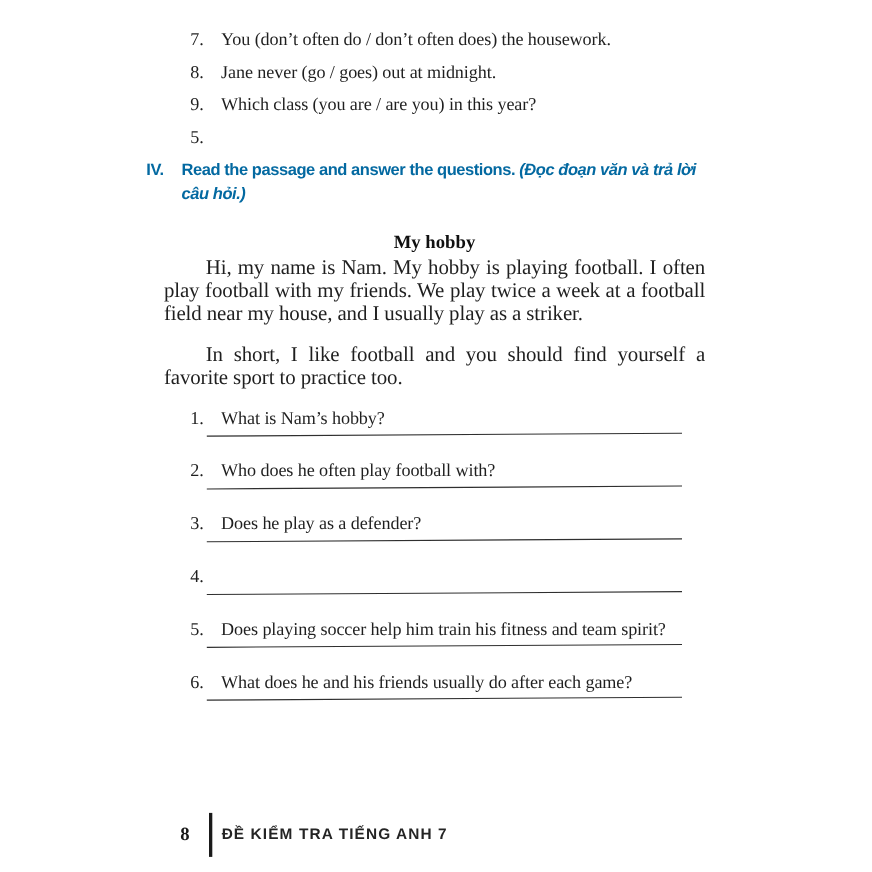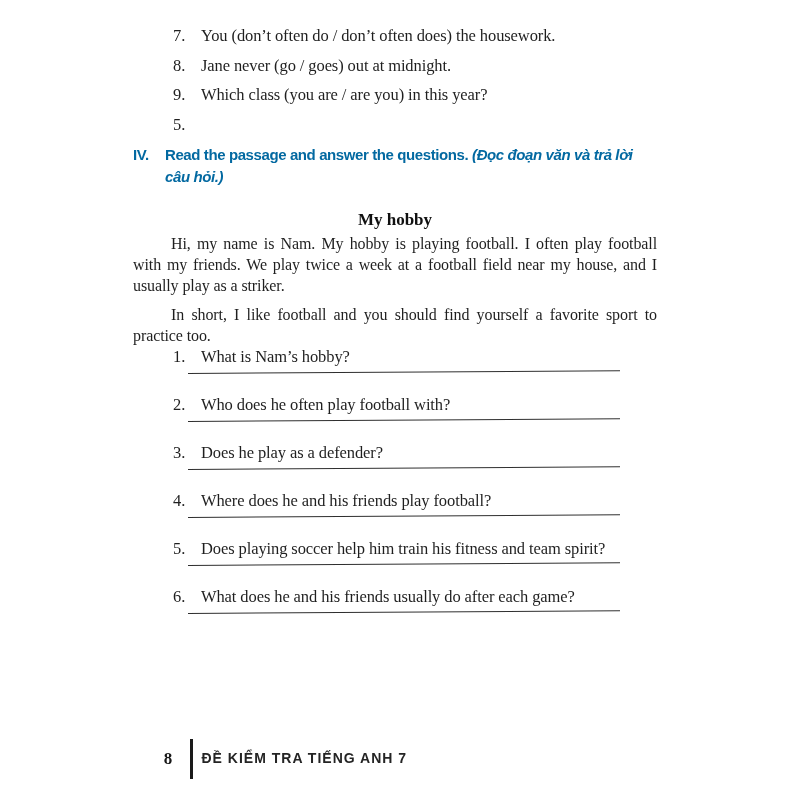--- a/index.html
+++ b/index.html
@@ -40,22 +40,22 @@
 
   
   .passage-title {
     margin-top:21px;
     text-align:center;
     font-weight:bold;
     font-size:17px; line-height:21px;
     color:#101010;
   }
   .para {
-    margin:0;
-    font-size:16px; line-height:21px;
+    margin:16px;
+    font-size:19px; line-height:21px;
     letter-spacing:-0.1px;
     text-align:justify;
     text-indent:38px;
   }
   .para.p1 { margin-top:3px; }
   .para.p2 { margin-top:5px; }
   .para.p3 { margin-top:8px; }
 
   
   .q-list { margin-top:1px; }
@@ -148,21 +148,20 @@
       <div>
         <div class="q-row">
           <span class="num">3.</span>
           <span>Does he play as a defender?</span>
         </div>
         <div class="answer-line"></div>
       </div>
       <div>
         <div class="q-row">
           <span class="num">4.</span>
-          <span>Where does he and his friends play football?</span>
         </div>
         <div class="answer-line"></div>
       </div>
       <div>
         <div class="q-row">
           <span class="num">5.</span>
           <span>Does playing soccer help him train his fitness and team spirit?</span>
         </div>
         <div class="answer-line"></div>
       </div>

